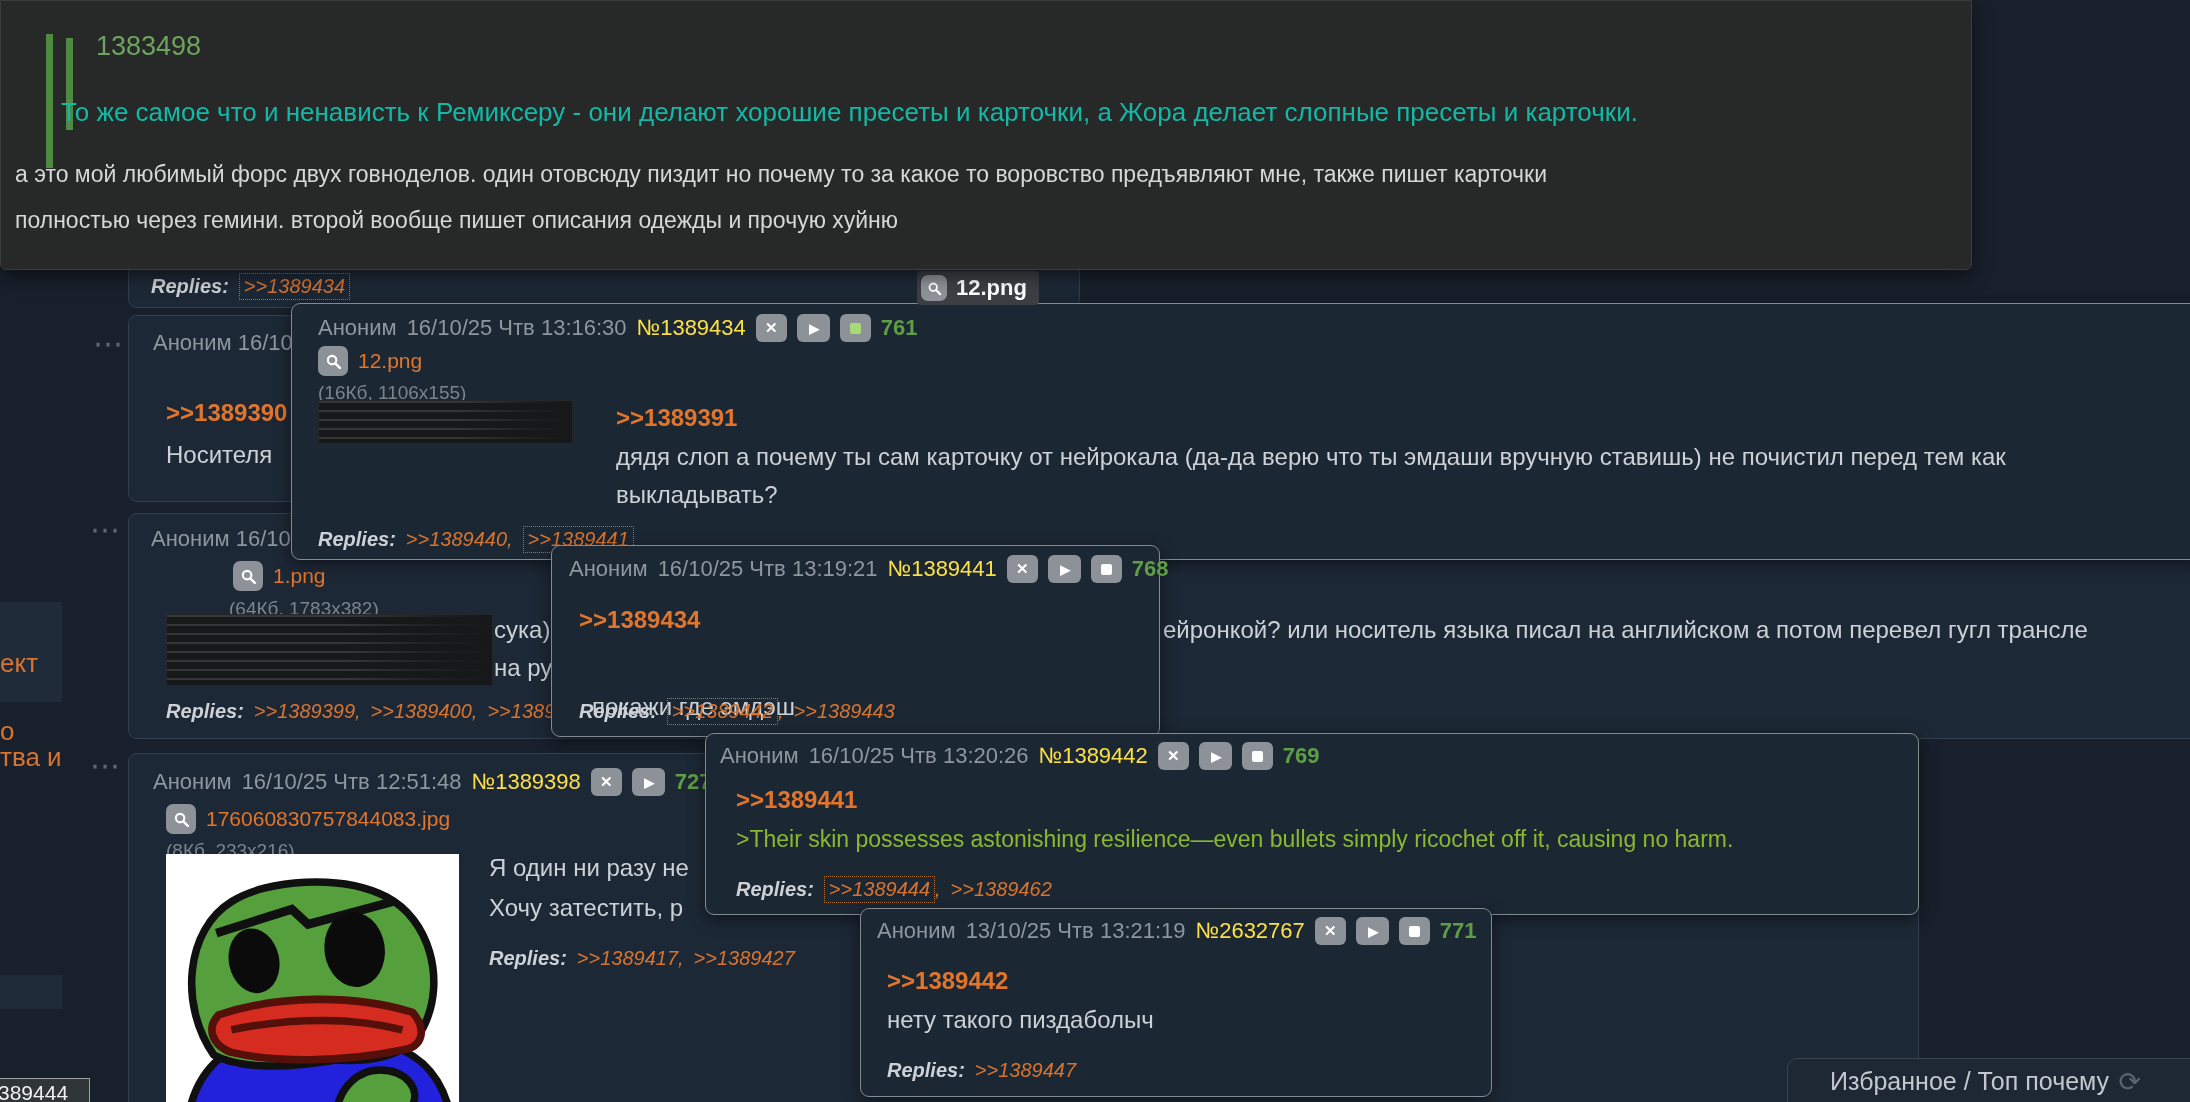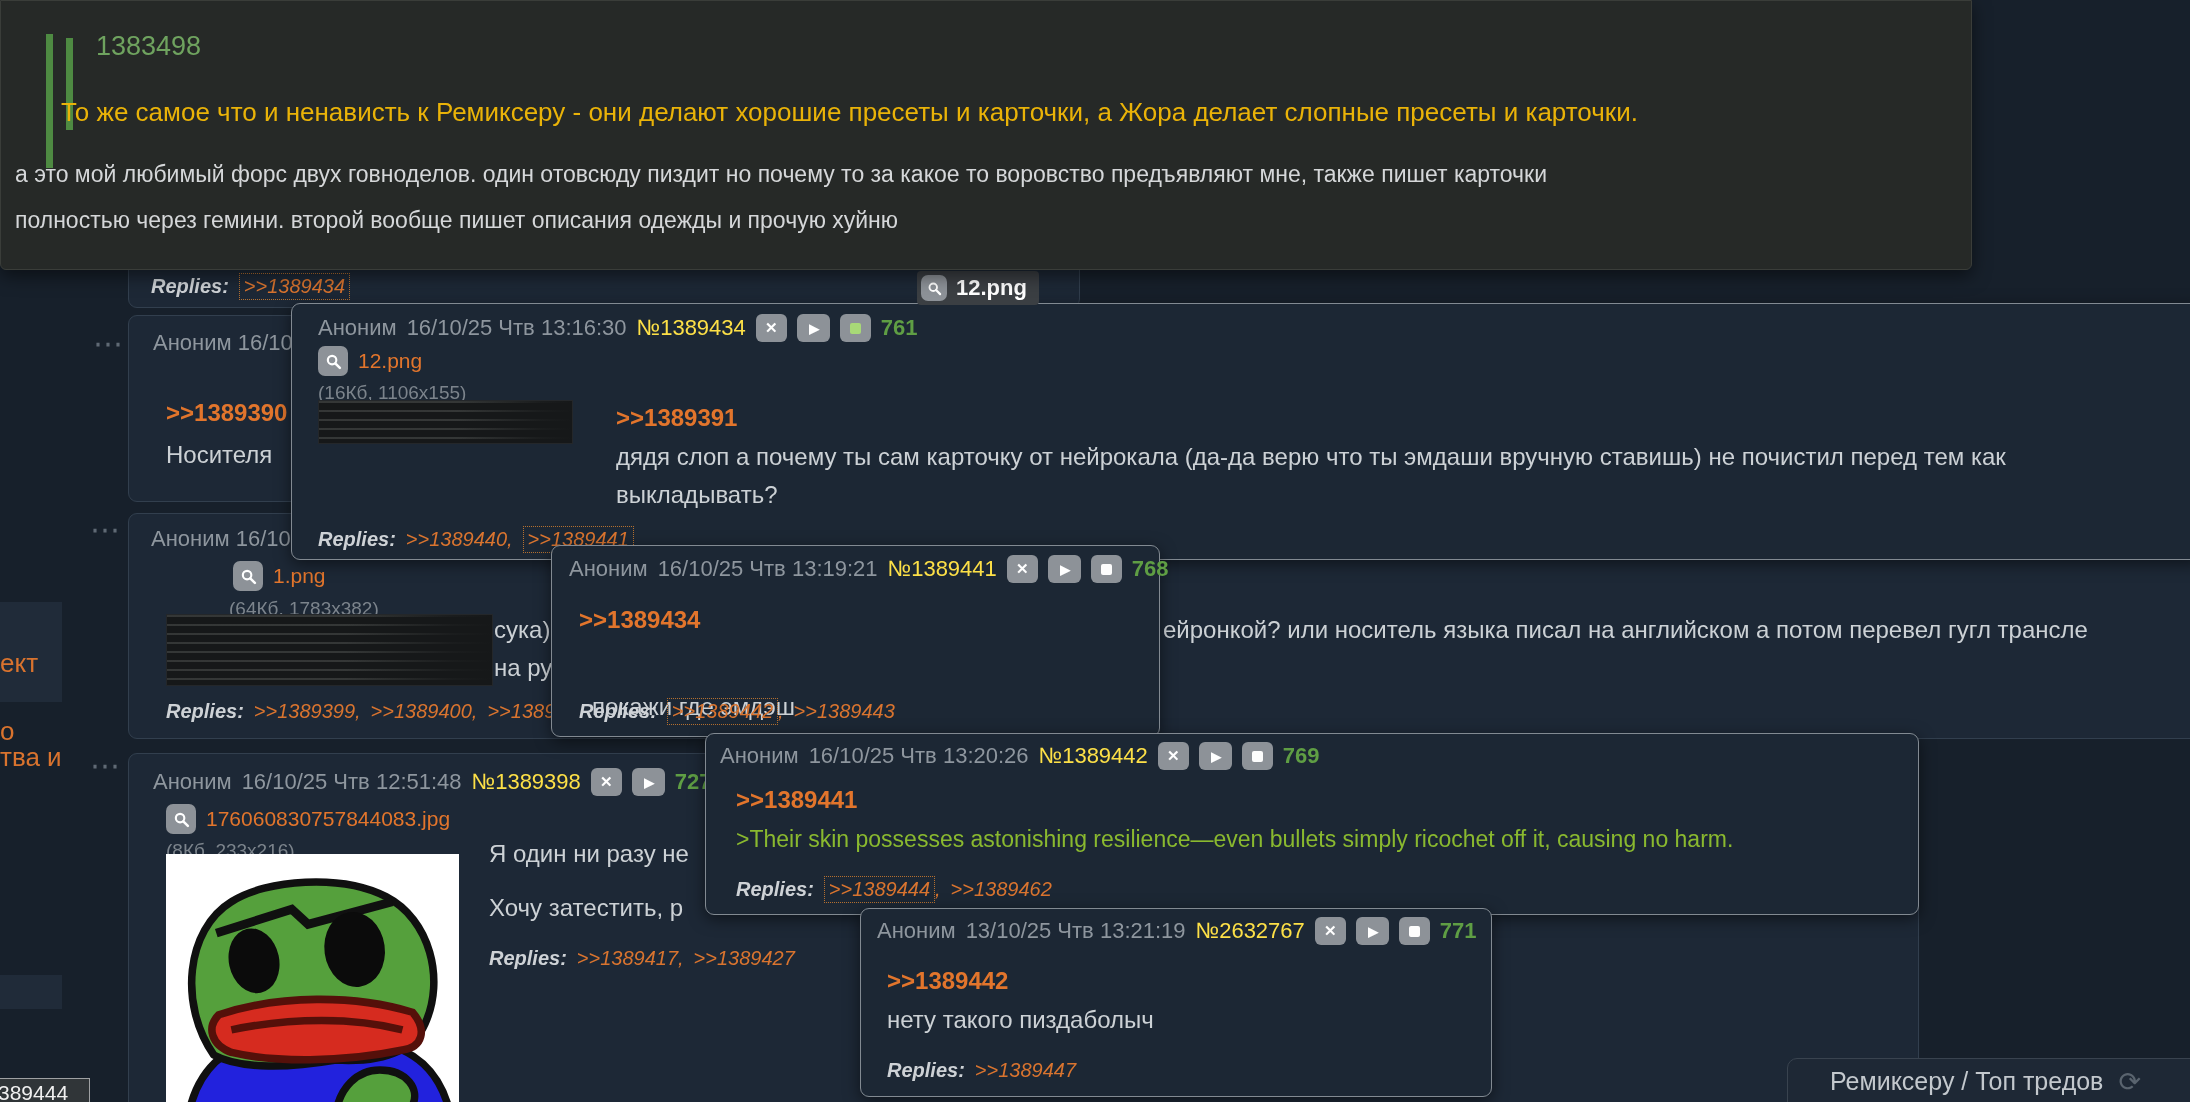--- a/index.html
+++ b/index.html
@@ -43,21 +43,21 @@
       linear-gradient(90deg, rgba(22,24,25,0) 0 55%, rgba(22,24,25,.85) 88%, #161819 100%),
       repeating-linear-gradient(180deg, rgba(190,195,188,.18) 0 2px, rgba(0,0,0,0) 2px 9px);}
 
   .dots{position:absolute;color:#5f6974;font-size:30px;letter-spacing:3px;}
 
   
   .quotepop{position:absolute;left:0;top:0;width:1970px;height:268px;background:#262927;
             border:1px solid #3a3d39;border-radius:0 0 6px 6px;box-shadow:0 6px 18px rgba(0,0,0,.5);z-index:20;}
   .qbar{position:absolute;width:7px;background:#4e8a42;}
   .qref{position:absolute;left:95px;top:30px;font-size:27px;color:#6fa35f;}
-  .qline{position:absolute;left:60px;top:96px;font-size:26px;color:#eab308;white-space:nowrap;}
+  .qline{position:absolute;left:60px;top:96px;font-size:26px;color:#14b8a6;white-space:nowrap;}
   .qtxt{position:absolute;font-size:23px;color:#d5d7d9;white-space:nowrap;left:14px;}
 
   
   .filelabel{position:absolute;left:917px;top:271px;height:34px;background:#3b3f43;border-radius:4px;
              display:flex;align-items:center;gap:9px;padding:0 12px 0 4px;z-index:12;}
   .filelabel .t{color:#fff;font-weight:bold;font-size:22px;white-space:nowrap;}
 
   
   .bpanel{position:absolute;left:1787px;top:1058px;width:415px;height:46px;background:#1e2835;
           border:1px solid #39434f;border-radius:10px 0 0 0;display:flex;align-items:center;
@@ -157,21 +157,21 @@
         <path d="M18 207 C26 168 52 148 92 146 L170 150 C205 158 220 180 226 207 Z" fill="#2222dd" stroke="#101010" stroke-width="6"></path>
         <path d="M38 160 C10 120 16 60 52 38 C80 20 140 16 175 34 C210 52 222 100 206 135 C196 158 170 166 135 164 C100 170 60 172 38 160 Z" fill="#55a03c" stroke="#101010" stroke-width="6"></path>
         <path d="M40 63 L100 44 L113 56 L180 38" fill="none" stroke="#101010" stroke-width="7"></path>
         <ellipse cx="70" cy="85" rx="20" ry="26" fill="#0b0b0b" transform="rotate(-12 70 85)"></ellipse>
         <ellipse cx="150" cy="76" rx="24" ry="30" fill="#0b0b0b" transform="rotate(-8 150 76)"></ellipse>
         <path d="M42 128 C90 112 150 112 196 126 C208 140 204 154 188 156 C140 166 86 166 52 158 C36 152 32 138 42 128 Z" fill="#d62b1f" stroke="#55100a" stroke-width="6"></path>
         <path d="M52 140 C100 130 150 130 188 140" fill="none" stroke="#55100a" stroke-width="6"></path>
         <path d="M135 207 C138 186 152 172 170 172 C192 172 202 188 196 200 C190 210 170 206 160 207 Z" fill="#55a03c" stroke="#101010" stroke-width="6"></path>
       </svg>
     </div>
-    <div class="bodytxt" style="left:360px;top:86px;">Я один ни разу не</div>
+    <div class="bodytxt" style="left:360px;top:100px;">Я один ни разу не</div>
     <div class="bodytxt" style="left:360px;top:140px;">Хочу затестить, р</div>
     <div class="reps" style="left:360px;top:193px;">
       <span class="rlbl">Replies:</span>
       <a class="rep">&gt;&gt;1389417</a>
         <span class="sep">,</span>
       <a class="rep">&gt;&gt;1389427</a>
     </div>
   </div>
 
   <div class="popup" style="left:291px;top:303px;width:1910px;height:255px;z-index:10;">
@@ -285,19 +285,19 @@
   <div class="quotepop">
     <div class="qbar" style="left:45px;top:33px;height:134px;"></div>
     <div class="qbar" style="left:65px;top:37px;height:92px;"></div>
     <div class="qref">1383498</div>
     <div class="qline">То же самое что и ненависть к Ремиксеру - они делают хорошие пресеты и карточки, а Жора делает слопные пресеты и карточки.</div>
     <div class="qtxt" style="top:160px;">а это мой любимый форс двух говноделов. один отовсюду пиздит но почему то за какое то воровство предъявляют мне, также пишет карточки</div>
     <div class="qtxt" style="top:206px;">полностью через гемини. второй вообще пишет описания одежды и прочую хуйню</div>
   </div>
 
   <div class="bpanel">
-    <span class="t">Ремиксеру / Топ тредов</span>
+    <span class="t">Избранное / Топ почему</span>
     <span class="ic">⟳</span>
   </div>
 
   <div class="tooltip">389444</div>
 
 </div>
 
 </body></html>

